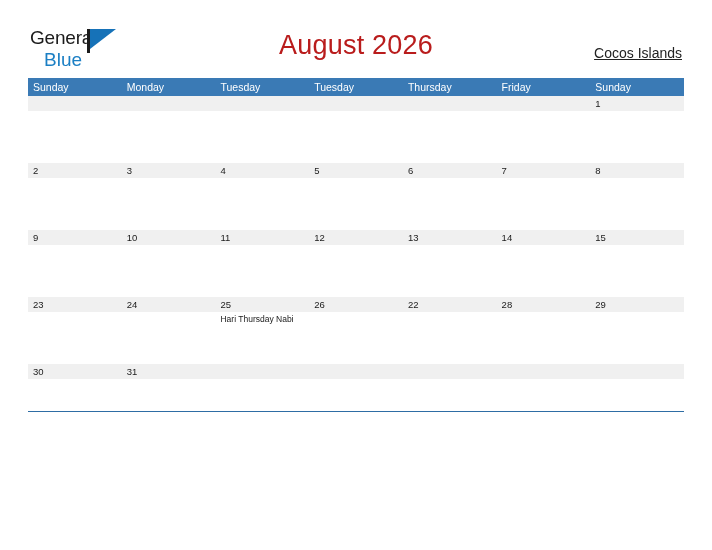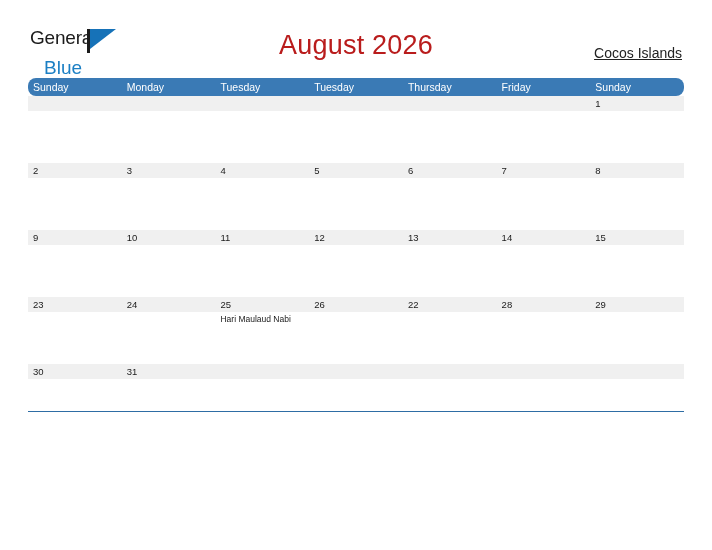--- a/index.html
+++ b/index.html
@@ -42,21 +42,21 @@
     font-size: 19px;
     color: #1b1b1b;
     letter-spacing: -0.2px;
     display: block;
     height: 20px;
   }
   .logo-blue {
     font-size: 19px;
     color: #1b7fc4;
     display: block;
-    margin-top: 10px;
+    margin-top: 2px;
     margin-left: 14px;
     height: 20px;
   }
   .logo-flag {
     position: absolute;
     left: 57px;
     top: 1px;
     width: 30px;
     height: 24px;
   }
@@ -104,21 +104,20 @@
     position: absolute;
     left: 28px;
     top: 78px;
     width: 656px;
   }
 
   .weekday-row {
     display: flex;
     background: #3a7ab5;
     height: 18px;
-    border-radius: 8px;
   }
   .weekday-cell {
     flex: 1 1 0;
     color: #ffffff;
     font-size: 10.5px;
     line-height: 18px;
     padding-left: 5px;
     box-sizing: border-box;
     white-space: nowrap;
     overflow: hidden;
@@ -275,21 +274,21 @@
         <div class="day-cell">24</div>
         <div class="day-cell">25</div>
         <div class="day-cell">26</div>
         <div class="day-cell">22</div>
         <div class="day-cell">28</div>
         <div class="day-cell">29</div>
       </div>
       <div class="week-body">
         <div class="event-cell"></div>
         <div class="event-cell"></div>
-        <div class="event-cell">Hari Maulaud Nabi</div>
+        <div class="event-cell">Hari Thursday Nabi</div>
         <div class="event-cell"></div>
         <div class="event-cell"></div>
         <div class="event-cell"></div>
         <div class="event-cell"></div>
       </div>
     </div>
 
     <div class="week-row last">
       <div class="day-band">
         <div class="day-cell">30</div>

